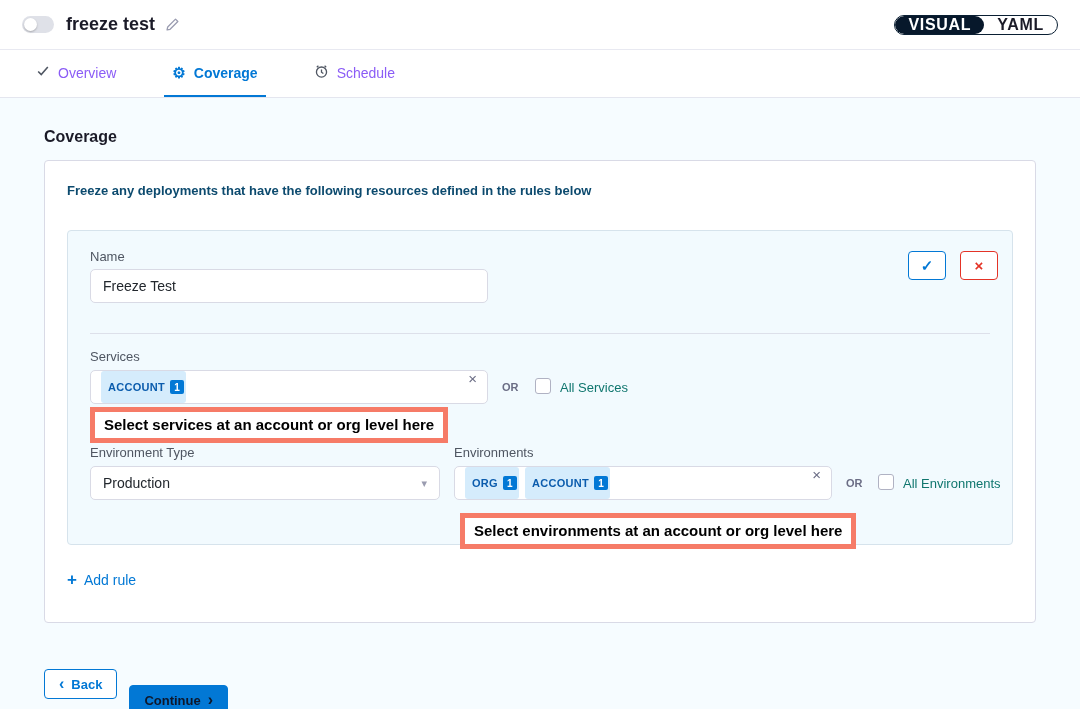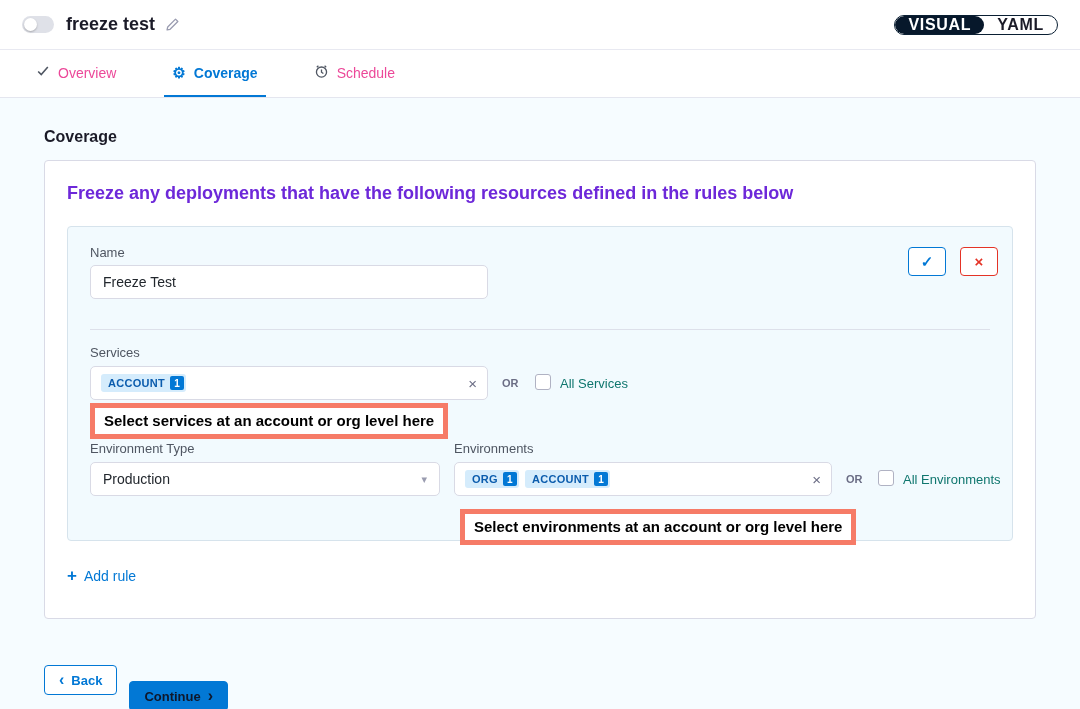--- a/index.html
+++ b/index.html
@@ -11,42 +11,42 @@
   .toggle { width:32px; height:17px; border-radius:9px; background:#dfe1e8; position:relative; flex:0 0 auto; cursor:pointer; }
   .toggle .knob { position:absolute; left:2px; top:2px; width:13px; height:13px; border-radius:50%; background:#fff; box-shadow:0 1px 2px rgba(0,0,0,.25); }
   .page-title { font-size:18px; font-weight:bold; color:#1b1b28; margin-left:12px; }
   .pencil { margin-left:10px; cursor:pointer; display:flex; align-items:center; }
   .view-toggle { margin-left:auto; display:flex; align-items:center; height:20px; border:1.5px solid #0a1f33; border-radius:10px; background:#fff; overflow:hidden; }
   .vt-seg { padding:0 13px; height:100%; display:flex; align-items:center; font-size:16px; font-weight:bold; letter-spacing:.7px; color:#1b1b28; cursor:pointer; }
   .vt-seg.active { background:#07182b; color:#fff; border-radius:9px; }
 
   
   .tabbar { height:48px; display:flex; align-items:stretch; gap:40px; padding:0 28px; background:#fff; border-bottom:1px solid #e4e6ef; }
-  .tab { display:flex; align-items:center; gap:8px; font-size:14px; color:#ec4899; cursor:pointer; padding:0 8px; border-bottom:2px solid transparent; }
+  .tab { display:flex; align-items:center; gap:8px; font-size:14px; color:#8b5cf6; cursor:pointer; padding:0 8px; border-bottom:2px solid transparent; }
   .tab.active { color:#0278d5; font-weight:bold; border-bottom-color:#0278d5; }
   .tab .glyph { font-size:15px; line-height:1; }
   .tab.active .glyph { color:#0278d5; }
 
   
   .content { height:611px; background:#f6fcff; padding:30px 44px 0 44px; }
   .section-title { font-size:16px; font-weight:bold; color:#1b1b28; }
   .card { margin-top:14px; background:#fff; border:1px solid #d9dae6; border-radius:4px; padding:22px 22px 34px 22px; position:relative; }
-  .card-desc { font-size:18px; font-weight:bold; color:#6d28d9; margin-bottom:22px; }
+  .card-desc { font-size:13px; font-weight:bold; color:#0c4a6e; margin-bottom:32px; }
 
   
   .rule-panel { position:relative; height:315px; background:#f2fafe; border:1px solid #d6e3ec; border-radius:4px; }
   .flabel { position:absolute; font-size:13px; color:#4f5662; }
   .txt-input { position:absolute; height:34px; background:#fff; border:1px solid #d9dae5; border-radius:5px; font-size:14px; color:#22272d; padding:0 12px; font-family:"Liberation Sans", sans-serif; }
   .actions { position:absolute; top:20px; right:14px; display:flex; gap:14px; }
   .sq-btn { width:38px; height:29px; border-radius:4px; background:#fff; display:flex; align-items:center; justify-content:center; font-size:15px; font-weight:bold; cursor:pointer; }
   .sq-btn.ok { border:1px solid #0278d5; color:#0278d5; }
   .sq-btn.del { border:1px solid #e43326; color:#e43326; }
   .divider { position:absolute; left:22px; right:22px; top:102px; border-top:1px solid #dde0ea; }
 
-  .tag-field { position:absolute; height:34px; background:#fff; border:1px solid #d9dae5; border-radius:5px; display:flex; align-items:center; padding:0 10px; gap:6px; cursor:text; }
+  .tag-field { position:absolute; height:34px; background:#fff; border:1px solid #d9dae5; border-radius:5px; display:flex; padding:0 10px; gap:6px; cursor:text; }
   .tag { display:flex; align-items:center; background:#d5ecfc; border-radius:3px; padding:2px 2px 2px 7px; font-size:11px; font-weight:bold; color:#0b5cad; letter-spacing:.3px; cursor:pointer; }
   .tag .badge { margin-left:5px; background:#0278d5; color:#fff; min-width:14px; height:14px; border-radius:2px; display:flex; align-items:center; justify-content:center; font-size:10px; }
   .clear-x { margin-left:auto; color:#6b6d85; font-size:15px; cursor:pointer; line-height:1; }
 
   .or { position:absolute; font-size:11px; font-weight:600; color:#6b6d85; }
   .checkbox { position:absolute; width:16px; height:16px; border:1.5px solid #b0b2c3; border-radius:3px; background:#fff; cursor:pointer; }
   .cb-label { position:absolute; font-size:13px; color:#0f766e; }
 
   .select-box { position:absolute; height:34px; background:#fff; border:1px solid #d9dae5; border-radius:5px; display:flex; align-items:center; padding:0 12px; font-size:14px; color:#22272d; cursor:pointer; }
   .select-box .chev-down { margin-left:auto; color:#9a9cb0; font-size:11px; }

